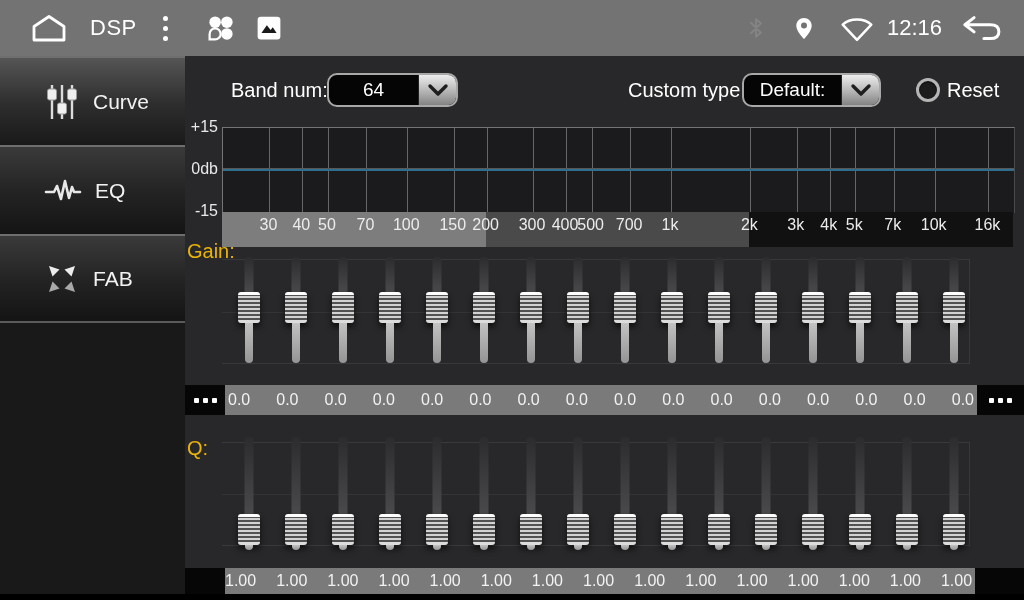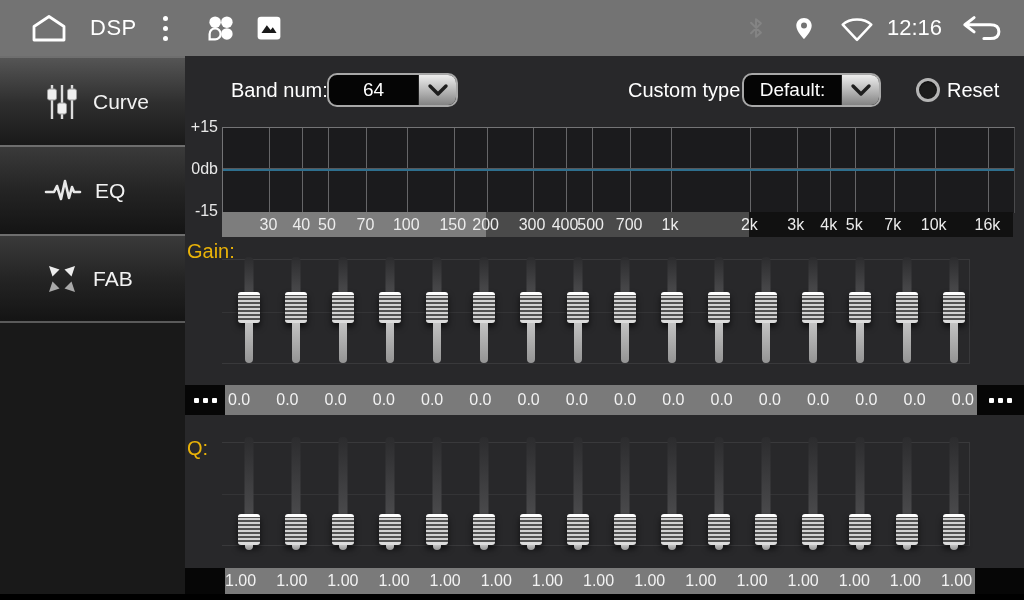--- a/index.html
+++ b/index.html
@@ -37,21 +37,21 @@
     display:flex;align-items:center;justify-content:center;border-radius:0 4px 4px 0;}
   .radio{position:absolute;width:24px;height:24px;border-radius:50%;box-sizing:border-box;
     border:3px solid #b5b5b5;background:#1c1c1c;box-shadow:inset 0 1px 2px rgba(0,0,0,.7);}
   
   .y-label{position:absolute;width:33px;text-align:right;font-size:16px;color:#e8e8e8;height:20px;line-height:20px;}
   .graph{position:absolute;left:37px;top:71px;width:791px;height:85px;background:#1b1b1d;
     border-top:1px solid #747476;border-left:1px solid #747476;border-right:1px solid #4a4a4c;box-sizing:content-box;}
   .gridline{position:absolute;top:0;bottom:0;width:1px;background:#666668;}
   .zero-gridline{position:absolute;left:0;right:0;top:40px;height:1px;background:#58585a;}
   .curve-line{position:absolute;left:0;right:0;top:41px;height:2px;}
-  .freq-strip{position:absolute;left:37px;top:156px;width:791px;height:25px;
+  .freq-strip{position:absolute;left:37px;top:156px;width:791px;height:35px;
     background:linear-gradient(90deg,#7d7d7d 0 33.33%,#4a4a4a 33.33% 66.66%,#111 66.66% 100%);}
   .freq-label{position:absolute;top:0;transform:translateX(-50%);font-size:16px;line-height:25px;color:#ececec;white-space:nowrap;}
   
   .section-label{position:absolute;left:2px;font-size:20px;color:#eab308;}
   .panel-lines{position:absolute;left:37px;width:748px;box-sizing:border-box;
     border-top:1px solid #39393b;border-bottom:1px solid #39393b;border-right:1px solid #39393b;}
   .panel-lines::after{content:"";position:absolute;left:0;right:0;top:50%;height:1px;background:#343436;}
   .rail{position:absolute;left:40px;width:752px;display:flex;}
   .slider-col{position:relative;width:47px;height:100%;}
   .track-top{position:absolute;left:50%;transform:translateX(-50%);width:9px;

